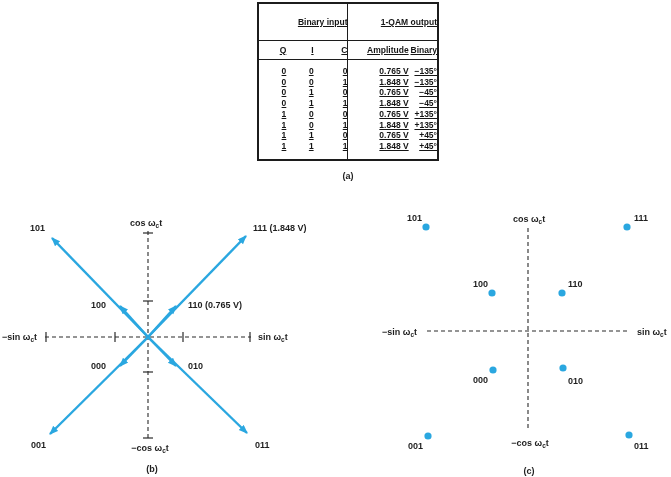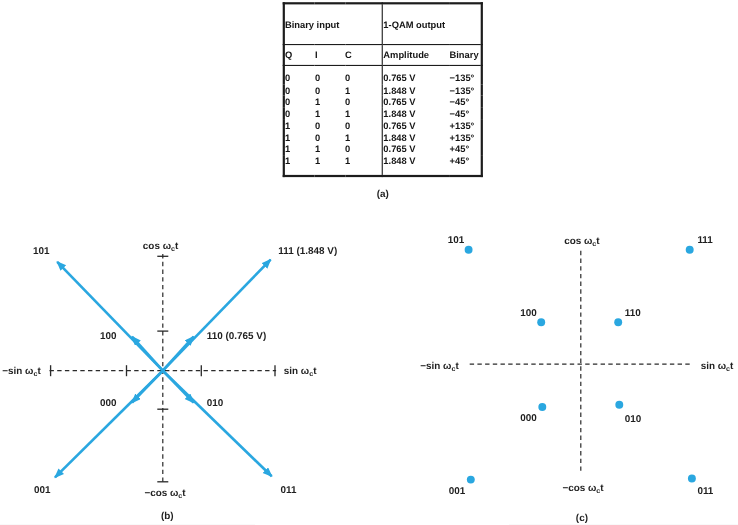--- a/index.html
+++ b/index.html
@@ -3,21 +3,21 @@
 <meta charset="utf-8">
 <style>
   html,body{margin:0;padding:0;background:#f3f3f3;}
   .canvas{
     position:relative;width:671px;height:477px;background:#ffffff;
     font-family:"Liberation Sans",sans-serif;color:#1f1f1f;overflow:hidden;
   }
   
   .table-wrap{position:absolute;left:257px;top:2px;width:186px;}
   table.qam{border-collapse:collapse;border:2px solid #1c1c1c;width:182px;table-layout:fixed;}
-  table.qam th,table.qam td{padding:0;font-size:8.5px;line-height:10.7px;text-align:left;font-weight:700;color:#151515;}
+  table.qam th,table.qam td{padding:0;font-size:8.5px;line-height:10.7px;text-align:right;font-weight:700;color:#151515;text-decoration:underline;}
   tr.grp th{height:36px;border-bottom:1.5px solid #1c1c1c;font-size:8.5px;line-height:10px;vertical-align:middle;}
   tr.cols th{height:18px;border-bottom:1.5px solid #1c1c1c;vertical-align:middle;}
   .divl{border-left:1.5px solid #1c1c1c;}
   col.cq{width:28px;}col.ci{width:27px;}col.cc{width:34px;}col.ca{width:60px;}col.cp{width:29px;}
   td.amp{text-align:left;padding-left:10px;}
   td.ph{text-align:right;padding-right:4px;}
   tbody tr:first-child td{padding-top:6px;}
   tbody tr:last-child td{padding-bottom:7px;}
   .caption-a{width:182px;text-align:center;font-size:9px;font-weight:700;padding-top:10px;color:#222;}
   

